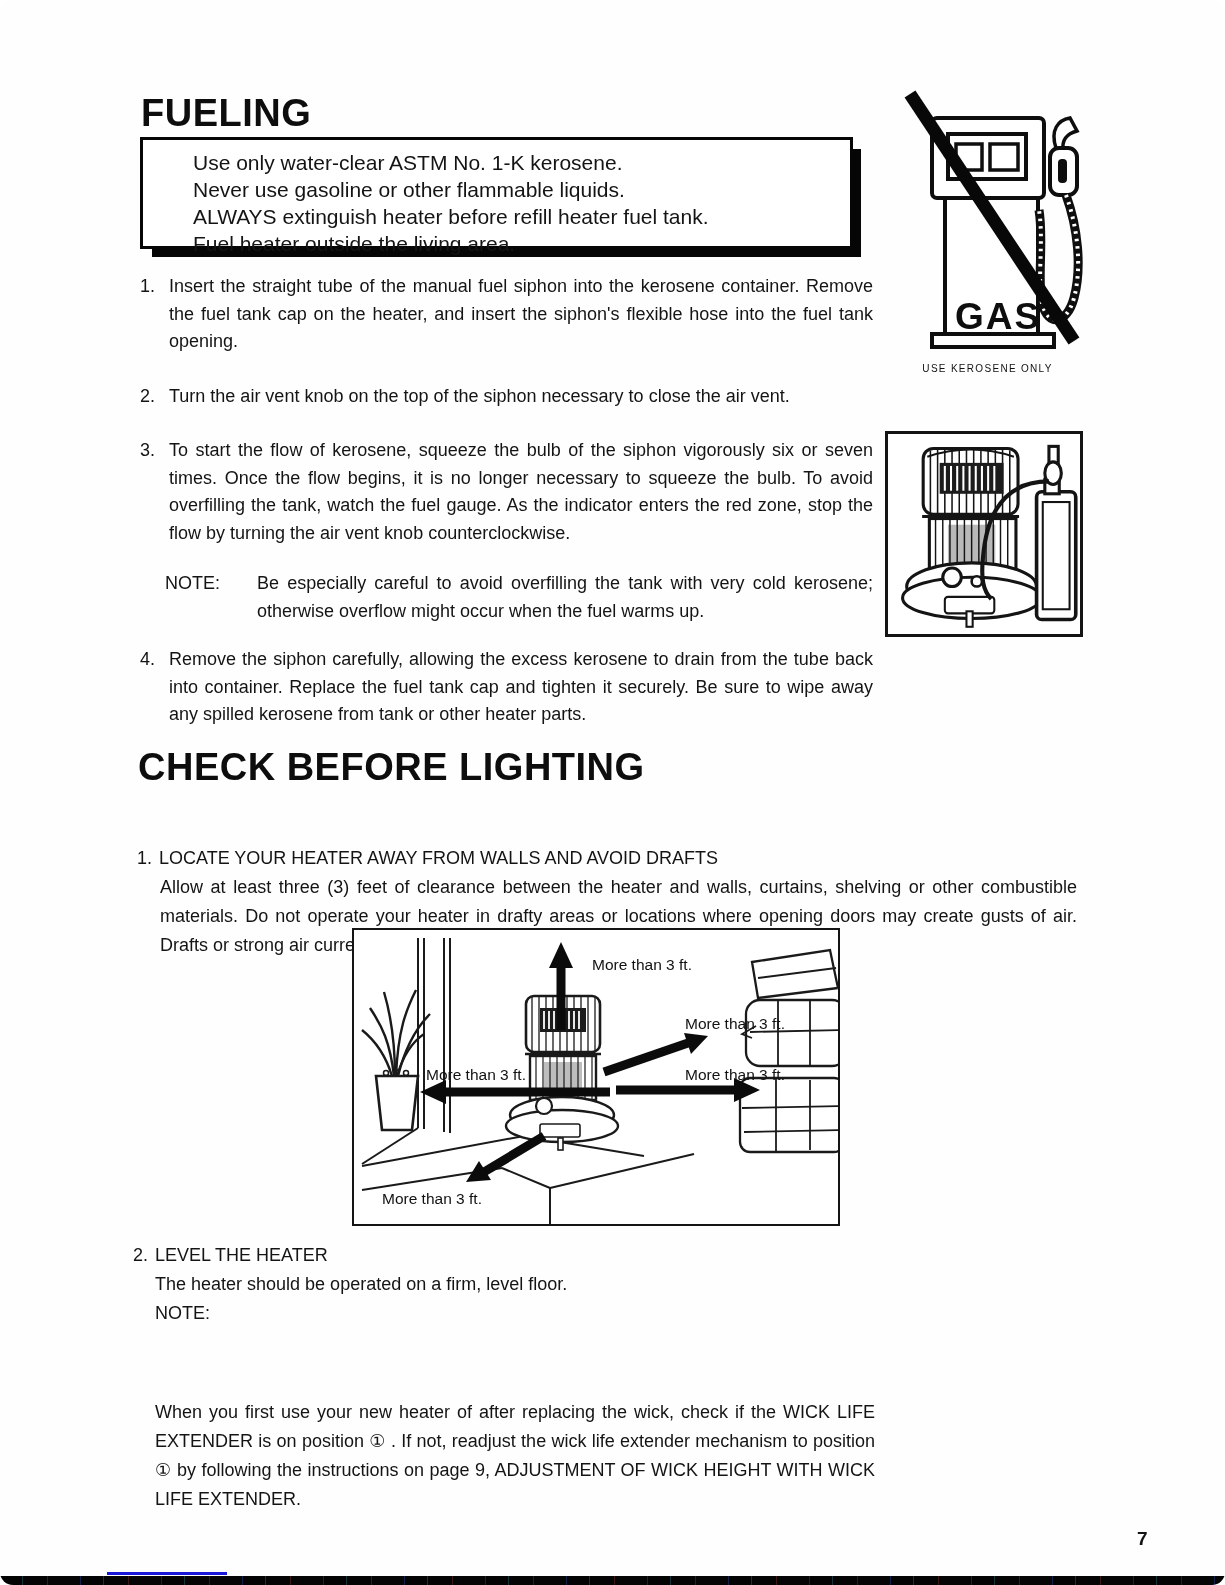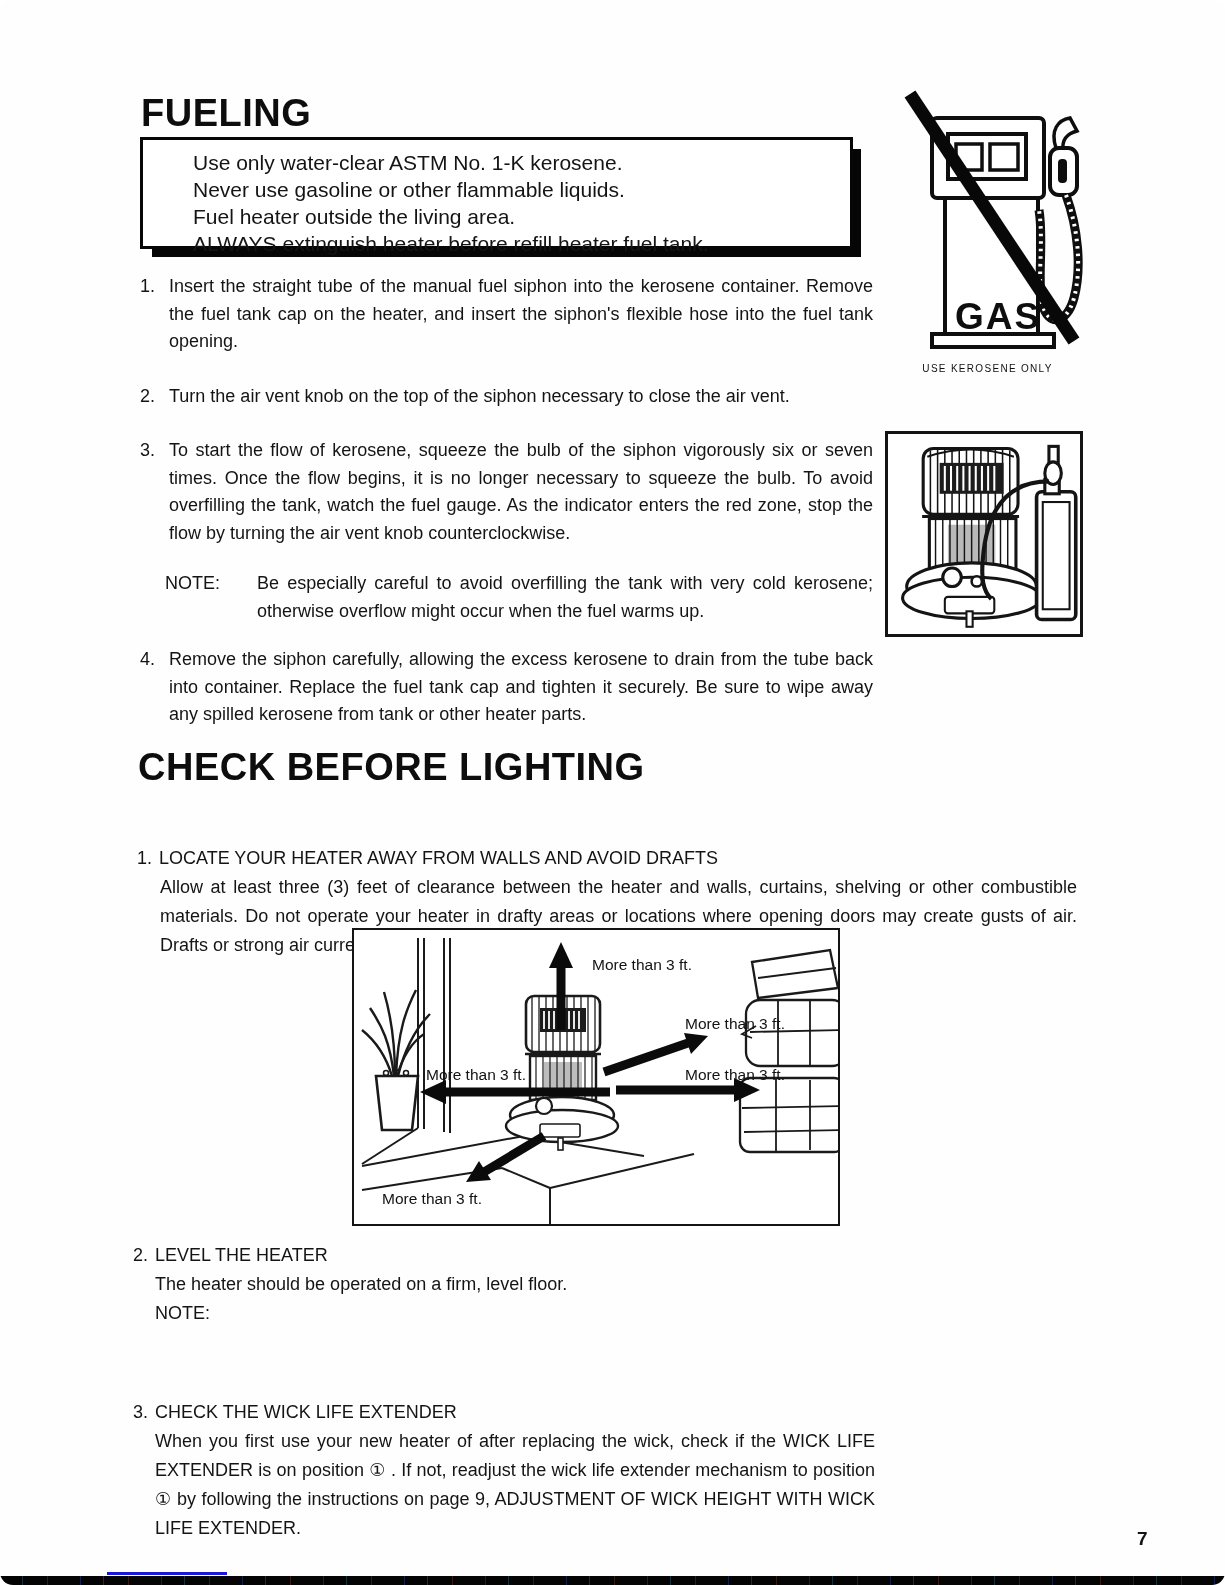--- a/index.html
+++ b/index.html
@@ -52,22 +52,22 @@
 <body>
 
 <div class="page">
 
   <h1 class="abs" style="left:141px;top:92px;">FUELING</h1>
 
   <div class="abs warnbox">
     <div class="warn-lines">
       <div>Use only water-clear ASTM No. 1-K kerosene.</div>
       <div>Never use gasoline or other flammable liquids.</div>
+      <div>ALWAYS extinguish heater before refill heater fuel tank.</div>
       <div>Fuel heater outside the living area.</div>
-      <div>ALWAYS extinguish heater before refill heater fuel tank.</div>
     </div>
   </div>
 
   <svg class="abs pump-fig" viewBox="0 0 198 274">
     <g fill="#fff" stroke="#0e0e0e">
       <rect x="42" y="30" width="112" height="80" rx="5" stroke-width="4"></rect>
       <rect x="58" y="46" width="78" height="45" stroke-width="4"></rect>
       <rect x="66" y="56" width="26" height="26" stroke-width="3.5"></rect>
       <rect x="100" y="56" width="28" height="26" stroke-width="3.5"></rect>
       <rect x="55" y="110" width="93" height="136" stroke-width="4"></rect>
@@ -306,22 +306,19 @@
     <div class="shead">
       <span class="snum">2.</span><span>LEVEL THE HEATER</span>
     </div>
     <div class="sbody">The heater should be operated on a firm, level floor.</div>
     <div class="note2">
       <span class="note-label">NOTE:</span>
     </div>
   </div>
 
   <div class="sec" id="sec3">
-    <div class="shead">
-      <span class="snum">3.</span><span>CHECK THE WICK LIFE EXTENDER</span>
-    </div>
     <div class="sbody">When you first use your new heater of after replacing the wick, check if the WICK LIFE EXTENDER is on position ① . If not, readjust the wick life extender mechanism to position ① by following the instructions on page 9, ADJUSTMENT OF WICK HEIGHT WITH WICK LIFE EXTENDER.</div>
   </div>
 
   <div class="abs pagenum">7</div>
   <div class="abs blue-line"></div>
   <div class="abs edge-bar"></div>
 </div>
 
 </body></html>

